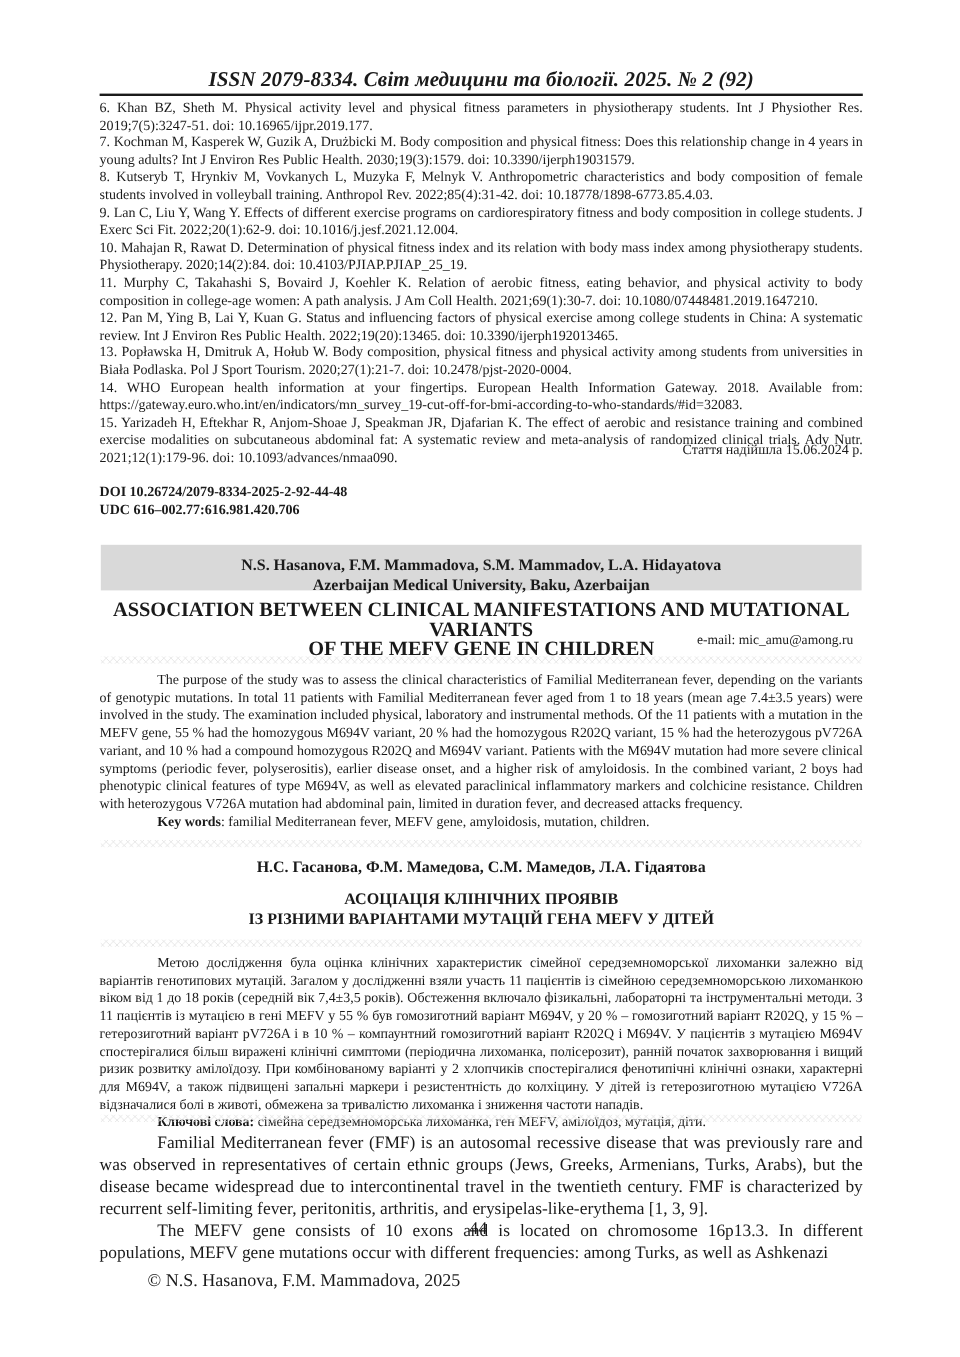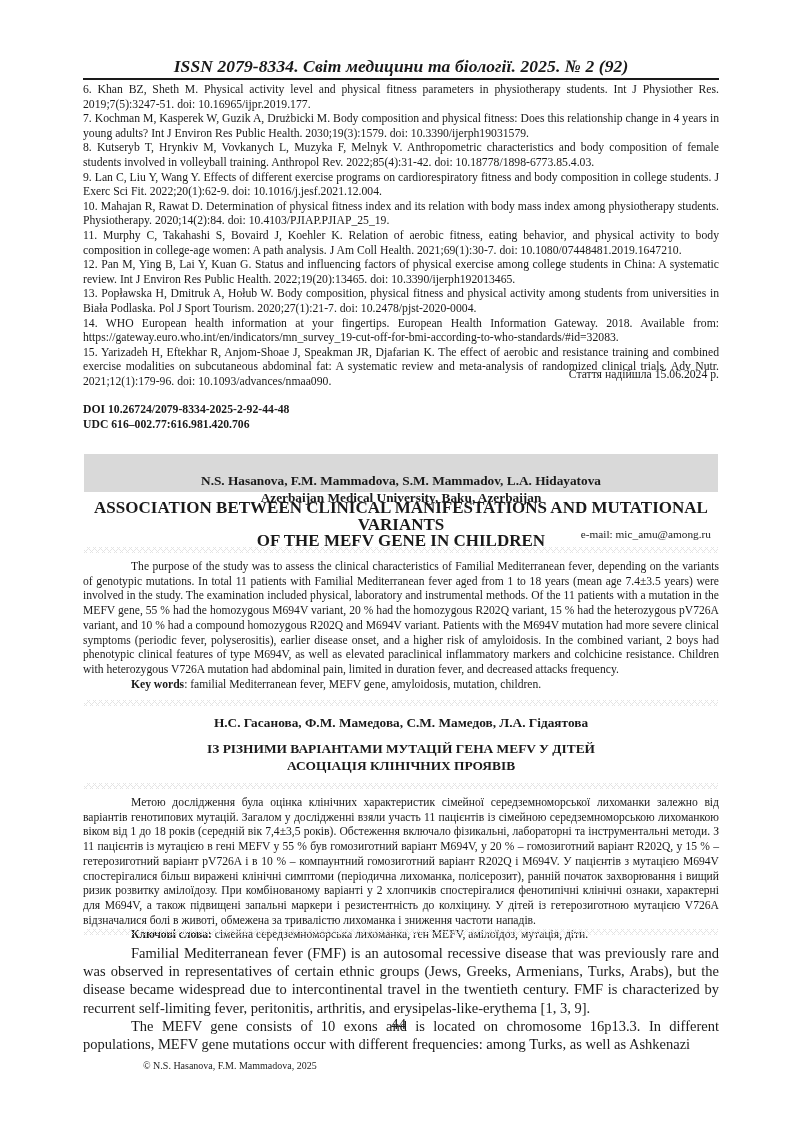--- a/index.html
+++ b/index.html
@@ -72,21 +72,21 @@
     position: absolute;
     top: 454px;
     left: 1px;
     width: 634px;
     height: 38px;
     background: #d9d9d9;
     text-align: center;
     font-weight: bold;
     font-size: 13.3px;
     line-height: 17px;
-    padding-top: 18px;
+    padding-top: 8px;
     box-sizing: border-box;
   }
   .title-en {
     position: absolute;
     top: 500px;
     left: 0;
     width: 636px;
     text-align: center;
     font-weight: bold;
     font-size: 17px;
@@ -153,22 +153,22 @@
     line-height: 18.2px;
     text-align: justify;
   }
   .body-text p {
     margin: 0;
     text-indent: 48px;
   }
   .copyright {
     position: absolute;
     top: 1060px;
-    left: 60px;
-    font-size: 10px;
+    left: 40px;
+    font-size: 15px;
   }
   .page-number {
     position: absolute;
     top: 1016px;
     left: 308px;
     font-size: 15px;
   }
 </style>
 </head>
 <body>
@@ -215,22 +215,22 @@
   <div class="abstract" style="top:560px;">
     <p>The purpose of the study was to assess the clinical characteristics of Familial Mediterranean fever, depending on the variants of genotypic mutations. In total 11 patients with Familial Mediterranean fever aged from 1 to 18 years (mean age 7.4±3.5 years) were involved in the study. The examination included physical, laboratory and instrumental methods. Of the 11 patients with a mutation in the MEFV gene, 55 % had the homozygous M694V variant, 20 % had the homozygous R202Q variant, 15 % had the heterozygous pV726A variant, and 10 % had a compound homozygous R202Q and M694V variant. Patients with the M694V mutation had more severe clinical symptoms (periodic fever, polyserositis), earlier disease onset, and a higher risk of amyloidosis. In the combined variant, 2 boys had phenotypic clinical features of type M694V, as well as elevated paraclinical inflammatory markers and colchicine resistance. Children with heterozygous V726A mutation had abdominal pain, limited in duration fever, and decreased attacks frequency.</p>
     <p><span class="kw-label">Key words</span><span>: familial Mediterranean fever, MEFV gene, amyloidosis, mutation, children.</span></p>
   </div>
 
   <div class="wavy" style="top:699px;"></div>
 
   <div class="ua-authors">Н.С. Гасанова, Ф.М. Мамедова, С.М. Мамедов, Л.А. Гідаятова</div>
 
   <div class="title-ua">
+    <div>АСОЦІАЦІЯ КЛІНІЧНИХ ПРОЯВІВ</div>
     <div>ІЗ РІЗНИМИ ВАРІАНТАМИ МУТАЦІЙ ГЕНА MEFV У ДІТЕЙ</div>
-    <div>АСОЦІАЦІЯ КЛІНІЧНИХ ПРОЯВІВ</div>
   </div>
 
   <div class="wavy" style="top:782px;"></div>
 
   <div class="abstract" style="top:796px;">
     <p>Метою дослідження була оцінка клінічних характеристик сімейної середземноморської лихоманки залежно від варіантів генотипових мутацій. Загалом у дослідженні взяли участь 11 пацієнтів із сімейною середземноморською лихоманкою віком від 1 до 18 років (середній вік 7,4±3,5 років). Обстеження включало фізикальні, лабораторні та інструментальні методи. З 11 пацієнтів із мутацією в гені MEFV у 55 % був гомозиготний варіант M694V, у 20 % – гомозиготний варіант R202Q, у 15 % – гетерозиготний варіант pV726A і в 10 % – компаунтний гомозиготний варіант R202Q і M694V. У пацієнтів з мутацією M694V спостерігалися більш виражені клінічні симптоми (періодична лихоманка, полісерозит), ранній початок захворювання і вищий ризик розвитку амілоїдозу. При комбінованому варіанті у 2 хлопчиків спостерігалися фенотипічні клінічні ознаки, характерні для M694V, а також підвищені запальні маркери і резистентність до колхіцину. У дітей із гетерозиготною мутацією V726A відзначалися болі в животі, обмежена за тривалістю лихоманка і зниження частоти нападів.</p>
     <p><span class="kw-label">Ключові слова:</span><span> сімейна середземноморська лихоманка, ген MEFV, амілоїдоз, мутація, діти.</span></p>
   </div>
 
   <div class="wavy" style="top:928px;"></div>

